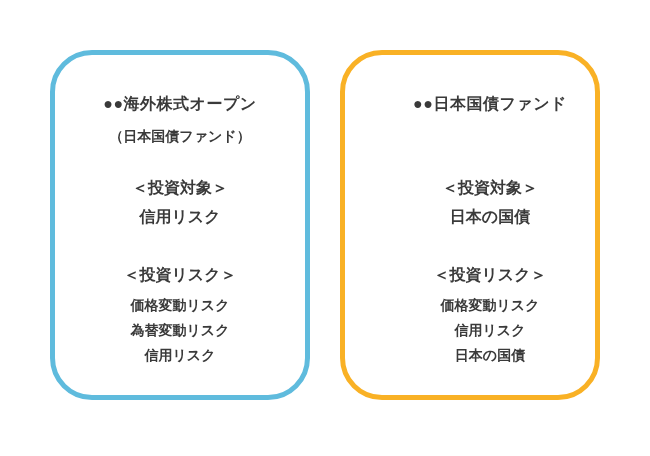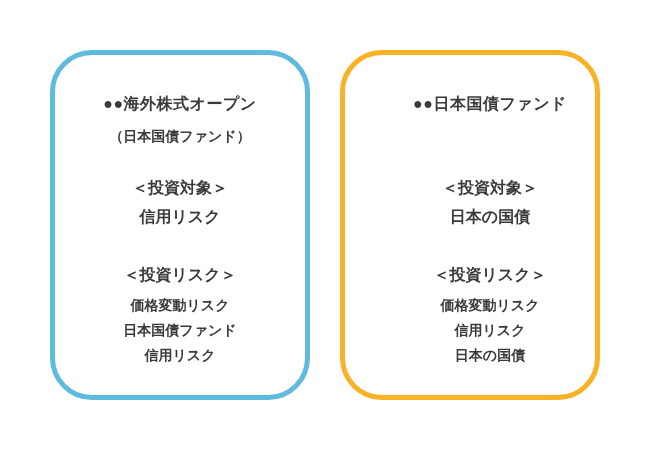--- a/index.html
+++ b/index.html
@@ -76,21 +76,21 @@
       <div class="card-subtitle">（日本国債ファンド）</div>
     </div>
     <div class="target-section">
       <div class="section-label">＜投資対象＞</div>
       <div class="target-value">信用リスク</div>
     </div>
     <div class="risk-section">
       <div class="section-label">＜投資リスク＞</div>
       <ul class="risk-list">
         <li class="risk-item">価格変動リスク</li>
-        <li class="risk-item">日本国債ファンド</li>
+        <li class="risk-item">為替変動リスク</li>
         <li class="risk-item">信用リスク</li>
       </ul>
     </div>
   </div>
 
   <div class="card" style="border-color: rgb(249, 177, 37); padding-left: 40px;">
     <div class="title-block">
       <div class="card-title">●●日本国債ファンド</div>
       <div class="card-subtitle"></div>
     </div>

